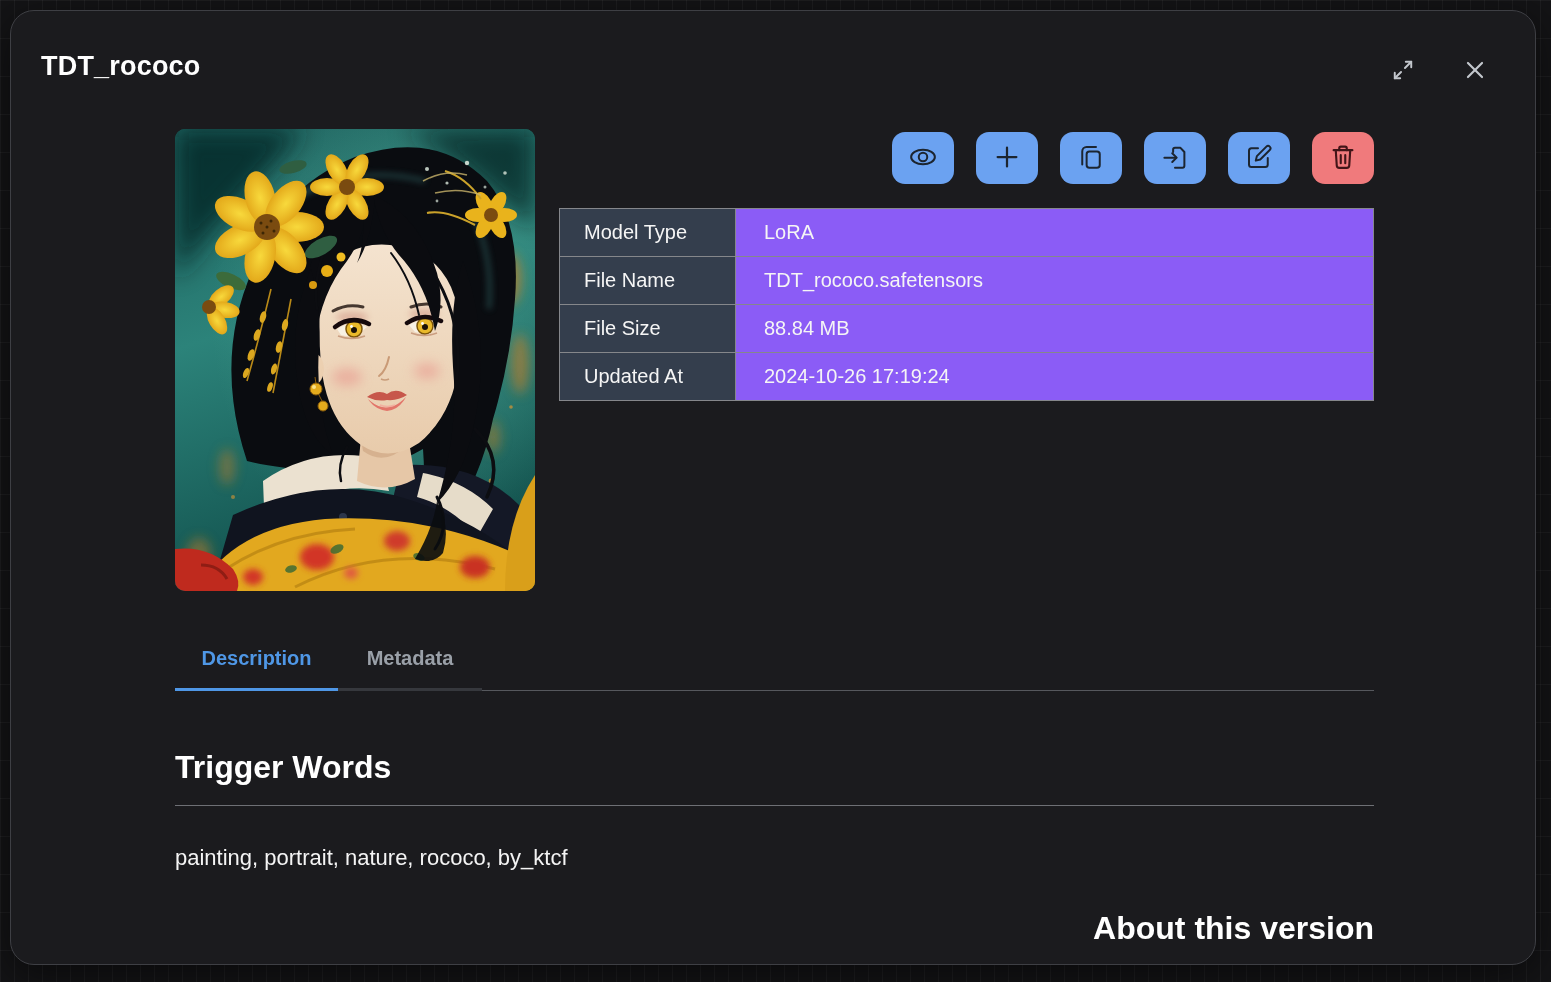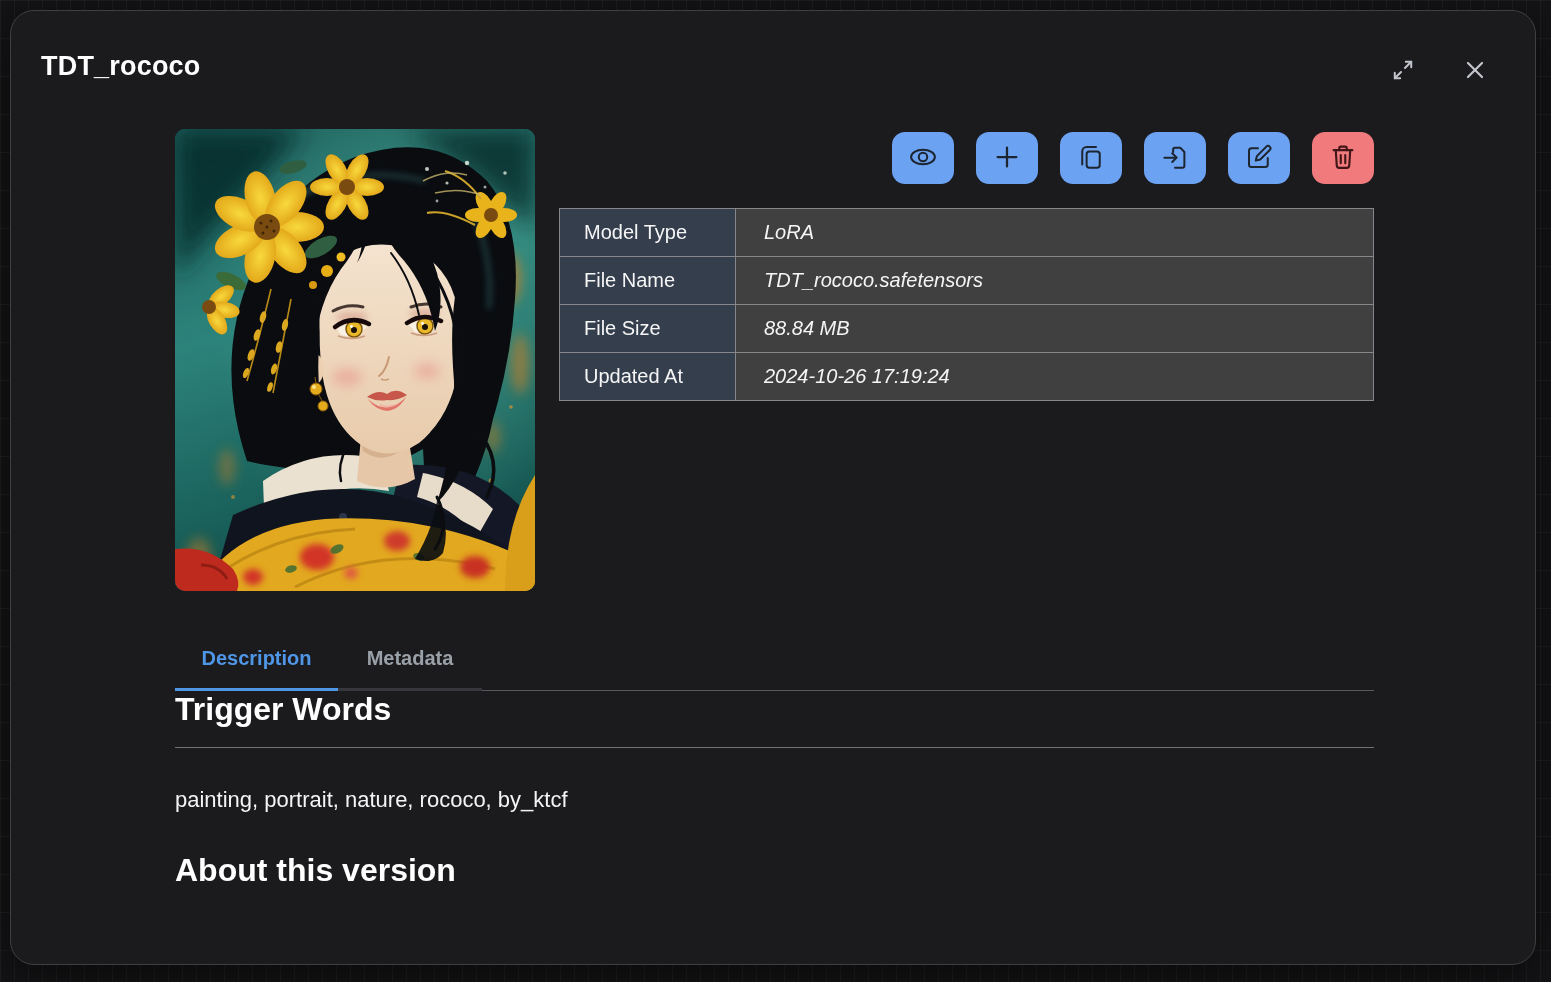--- a/index.html
+++ b/index.html
@@ -36,34 +36,34 @@
     width:62px; height:52px; border:none; border-radius:13px; cursor:pointer;
     display:flex; align-items:center; justify-content:center;
     background:#6ba2f1; color:#1c2530;
   }
   .action-btn.danger { background:#f07a7c; color:#421518; }
   .action-btn svg { width:30px; height:30px; }
 
   table.details-table { width:100%; border-collapse:collapse; margin-top:24px; }
   .details-table td { border:1px solid #85878b; height:48px; font-size:20px; color:#f5f5f5; }
   .details-table td.lbl { background:#343e4d; width:176px; padding-left:24px; }
-  .details-table td.val { background:#404040; padding-left:28px;font-style:italic; }
+  .details-table td.val { background:#8b5cf6; padding-left:28px; }
 
   .tabs-row { display:flex; align-items:flex-end; margin-top:30px; }
   .tabs { display:flex; border-bottom:3px solid #36383d;align-items:flex-end; }
   .tab { text-align:center; font-size:20px; font-weight:700; color:#9aa0a8; padding:26px 0 18px; cursor:pointer; }
   .tab.active { color:#4f97e6; border-bottom:3px solid #4f97e6; margin-bottom:-3px; }
   .tab-desc { width:163px; }
   .tab-meta { width:144px; }
   .tabs-filler { flex:1; border-bottom:1px solid #56585d; height:1px; }
 
-  .section-heading { font-size:32px; font-weight:700; color:#ffffff; }
+  .section-heading { font-size:32px; font-weight:700; color:#ffffff; margin-top:58px; }
   .rule { border:none; border-top:1px solid #6e7075; margin-top:19px; }
   .trigger-text { font-size:22px; color:#f4f4f4; margin-top:39px; }
-  .about-heading { margin-top:39px; }
+  .about-heading { margin-top:39px;text-align:right; }
 </style>
 </head>
 <body>
 
 <div class="modal">
 
   <div class="modal-header">
     <div class="modal-title">TDT_rococo</div>
     <div class="header-icons">
       <button class="icon-btn">

